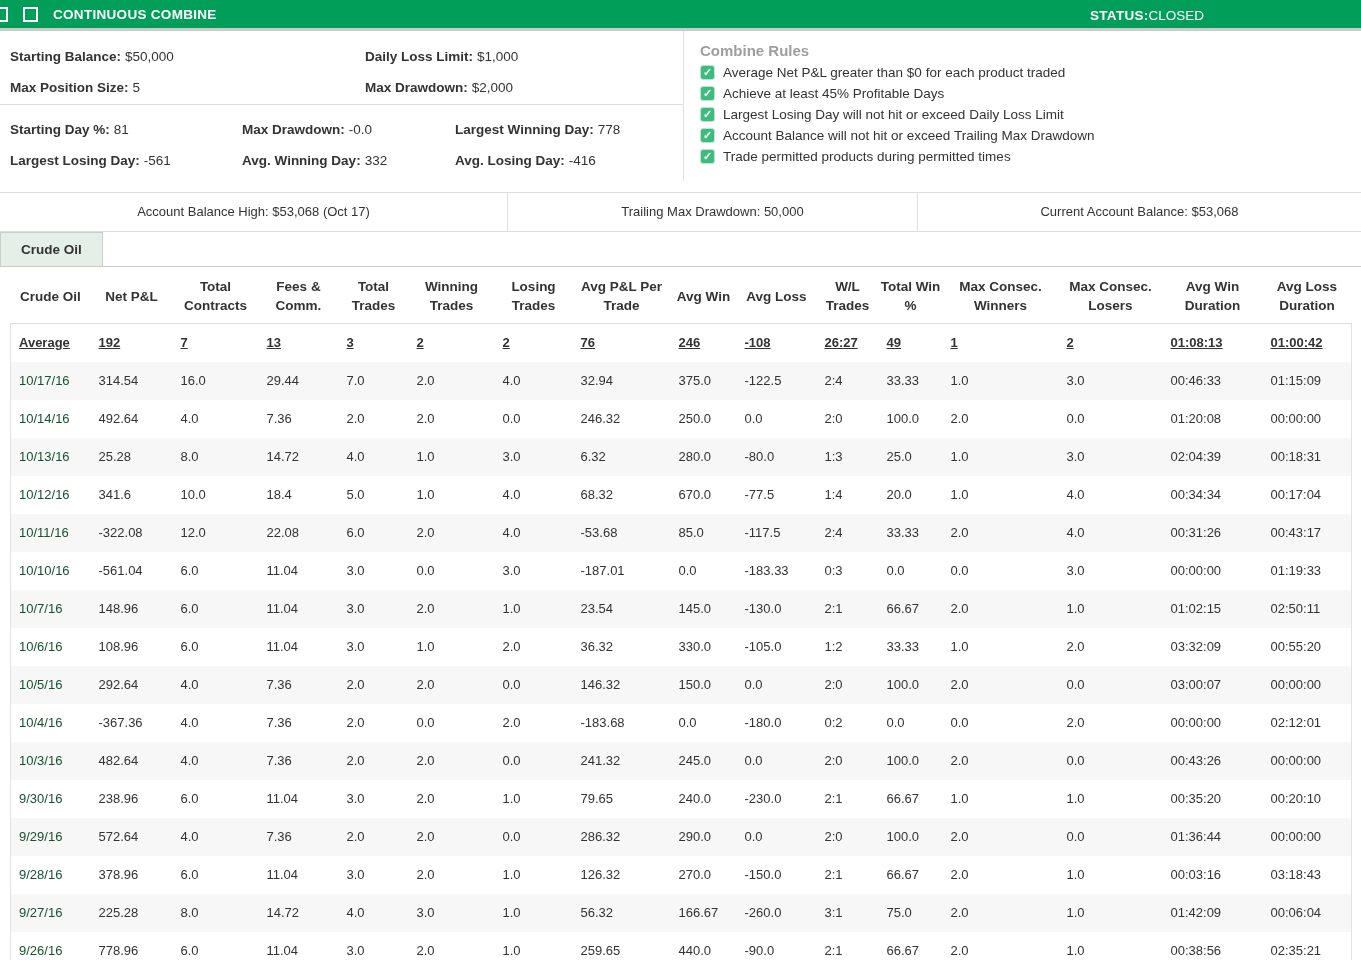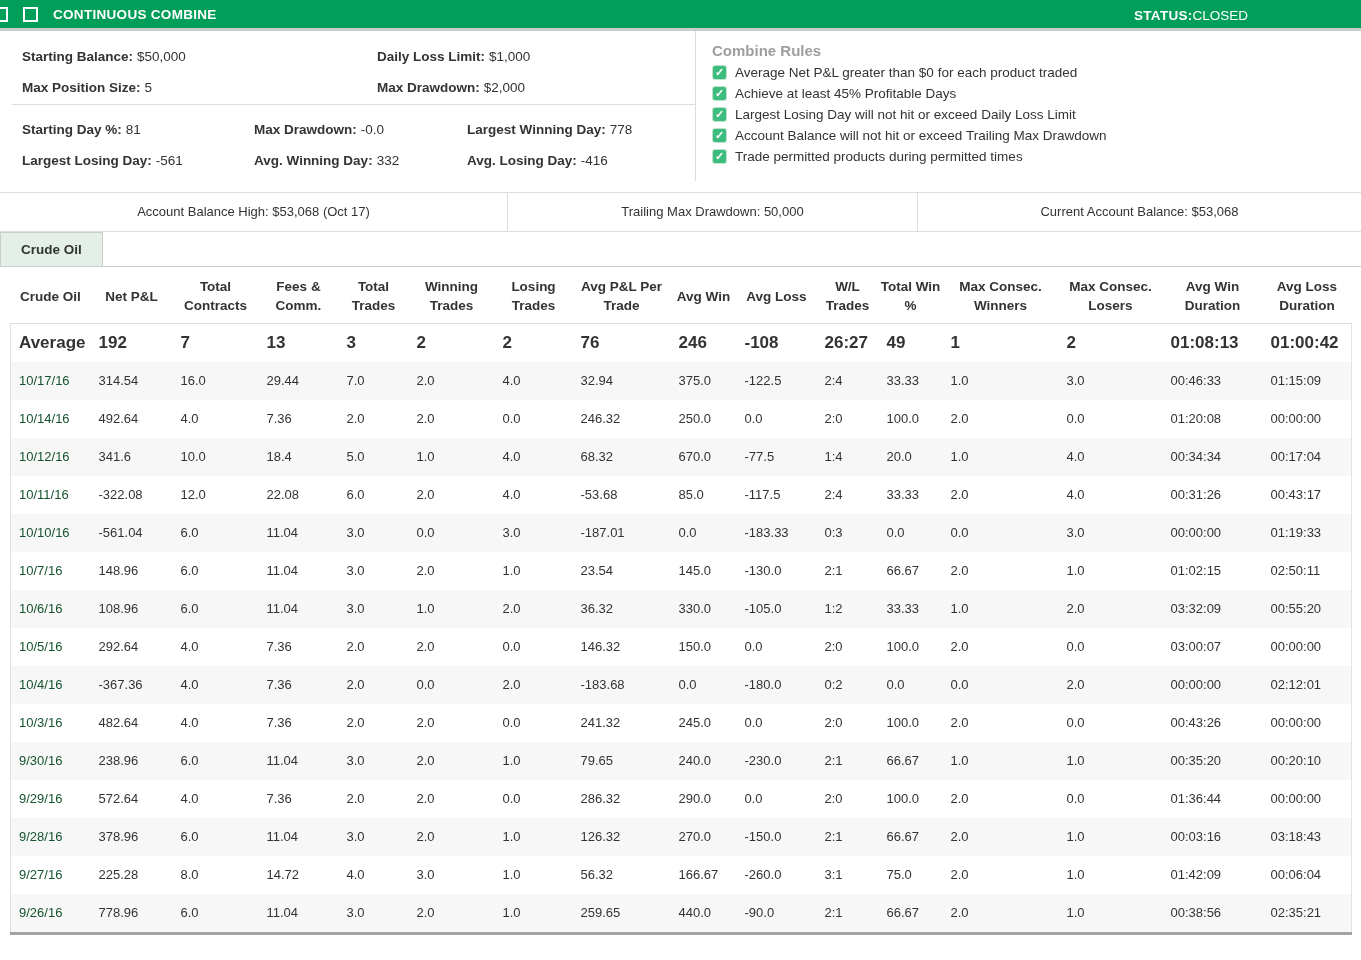--- a/index.html
+++ b/index.html
@@ -19,25 +19,25 @@
     width: 15px; height: 15px; border: 2px solid #fff; background: transparent;
     flex: 0 0 auto;
   }
   .chk.first { margin-left: -7px; }
   .chk.second { margin-left: 15px; }
   .topbar-title {
     color: #fff; font-weight: bold; font-size: 13.5px; letter-spacing: .3px;
     margin-left: 15px; white-space: nowrap;
   }
   .status { position: absolute; left: 1090px; top: 0; line-height: 31px;
-    color: #fff; font-size: 13.5px; white-space: nowrap; margin-left: 44px; }
+    color: #fff; font-size: 13.5px; white-space: nowrap; }
   .status .s-lbl { font-weight: bold; letter-spacing: .3px; }
 
   
-  .stats-section { display: flex; height: 150px; padding-left: 12px; }
+  .stats-section { display: flex; height: 150px; }
   .stats-left { width: 683px; flex: 0 0 auto; }
   .stats-top {
     padding: 10px 10px 6px; border-bottom: 1px solid #ddd;
     display: grid; grid-template-columns: 355px 1fr; height: 74px;
   }
   .stats-bottom {
     padding: 9px 10px 0;
     display: grid; grid-template-columns: 232px 213px 1fr;
   }
   .stat { font-size: 13.5px; line-height: 31px; white-space: nowrap; }
@@ -75,22 +75,22 @@
   table#grid {
     border-collapse: collapse; table-layout: fixed;
     width: 1341px; margin-left: 10px; margin-top: 2px;
   }
   #grid thead tr.cols th {
     font-weight: bold; font-size: 13.5px; text-align: center; vertical-align: middle;
     line-height: 19px; padding: 8px 2px; border-bottom: 1px solid #ddd;
     color: #333; background: #fff;
   }
   #grid thead tr.avg td {
-    font-weight: bold; font-size: 17px; text-align: left;
-    padding: 12px 8px; line-height: 14px; background: #fff; white-space: nowrap;
+    font-weight: bold; font-size: 13px; text-align: left;
+    padding: 12px 8px; line-height: 14px; background: #fff; white-space: nowrap; text-decoration: underline;
   }
   #grid tbody td {
     font-size: 13px; text-align: left; padding: 12px 8px; line-height: 14px;
     white-space: nowrap; color: #333;
   }
   #grid tbody tr:nth-child(odd) { background: #f7f7f7; }
   #grid tbody tr:nth-child(even) { background: #ffffff; }
   #grid tbody td:first-child, #grid thead tr.avg td:first-child { border-left: 1px solid #e2e2e2; }
   #grid tbody td:last-child, #grid thead tr.avg td:last-child { border-right: 1px solid #e2e2e2; }
   #grid tbody tr:last-child td { border-bottom: 3px solid #a3a3a3; }
@@ -248,20 +248,38 @@
         <td>250.0</td>
         <td>0.0</td>
         <td>2:0</td>
         <td>100.0</td>
         <td>2.0</td>
         <td>0.0</td>
         <td>01:20:08</td>
         <td>00:00:00</td>
       </tr>
       <tr>
+        <td><a class="datelink" href="#">10/13/16</a></td>
+        <td>25.28</td>
+        <td>8.0</td>
+        <td>14.72</td>
+        <td>4.0</td>
+        <td>1.0</td>
+        <td>3.0</td>
+        <td>6.32</td>
+        <td>280.0</td>
+        <td>-80.0</td>
+        <td>1:3</td>
+        <td>25.0</td>
+        <td>1.0</td>
+        <td>3.0</td>
+        <td>02:04:39</td>
+        <td>00:18:31</td>
+      </tr>
+      <tr>
         <td><a class="datelink" href="#">10/12/16</a></td>
         <td>341.6</td>
         <td>10.0</td>
         <td>18.4</td>
         <td>5.0</td>
         <td>1.0</td>
         <td>4.0</td>
         <td>68.32</td>
         <td>670.0</td>
         <td>-77.5</td>

